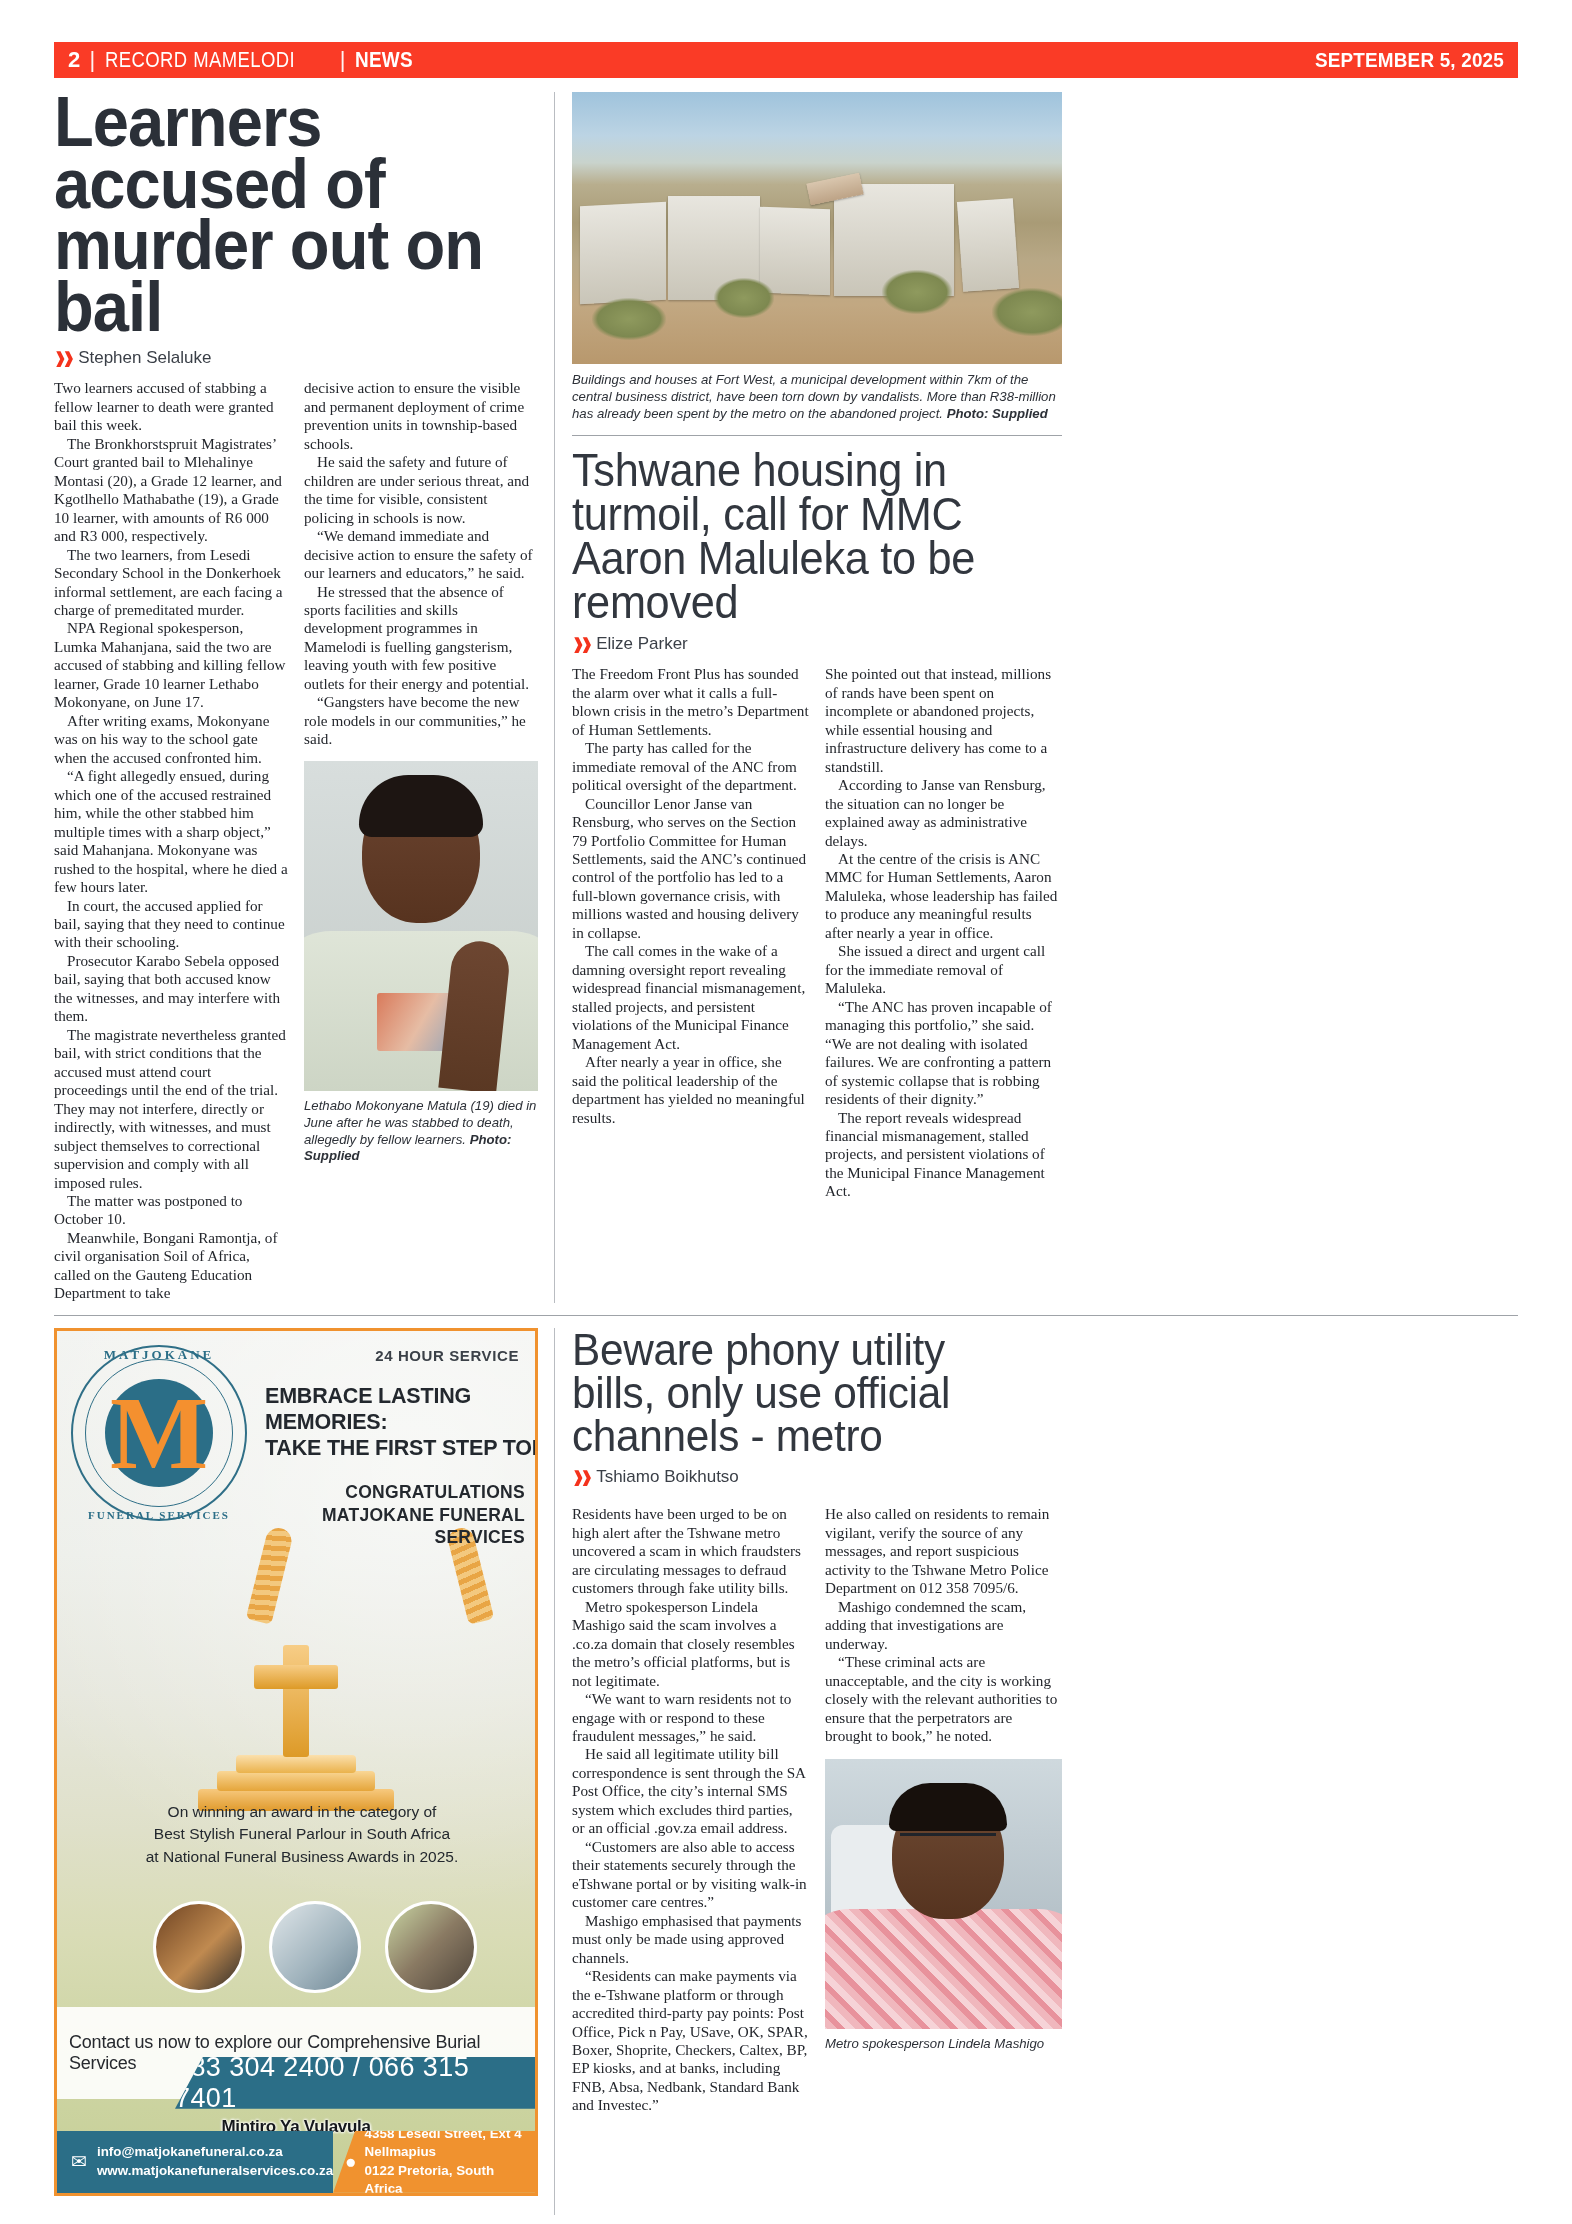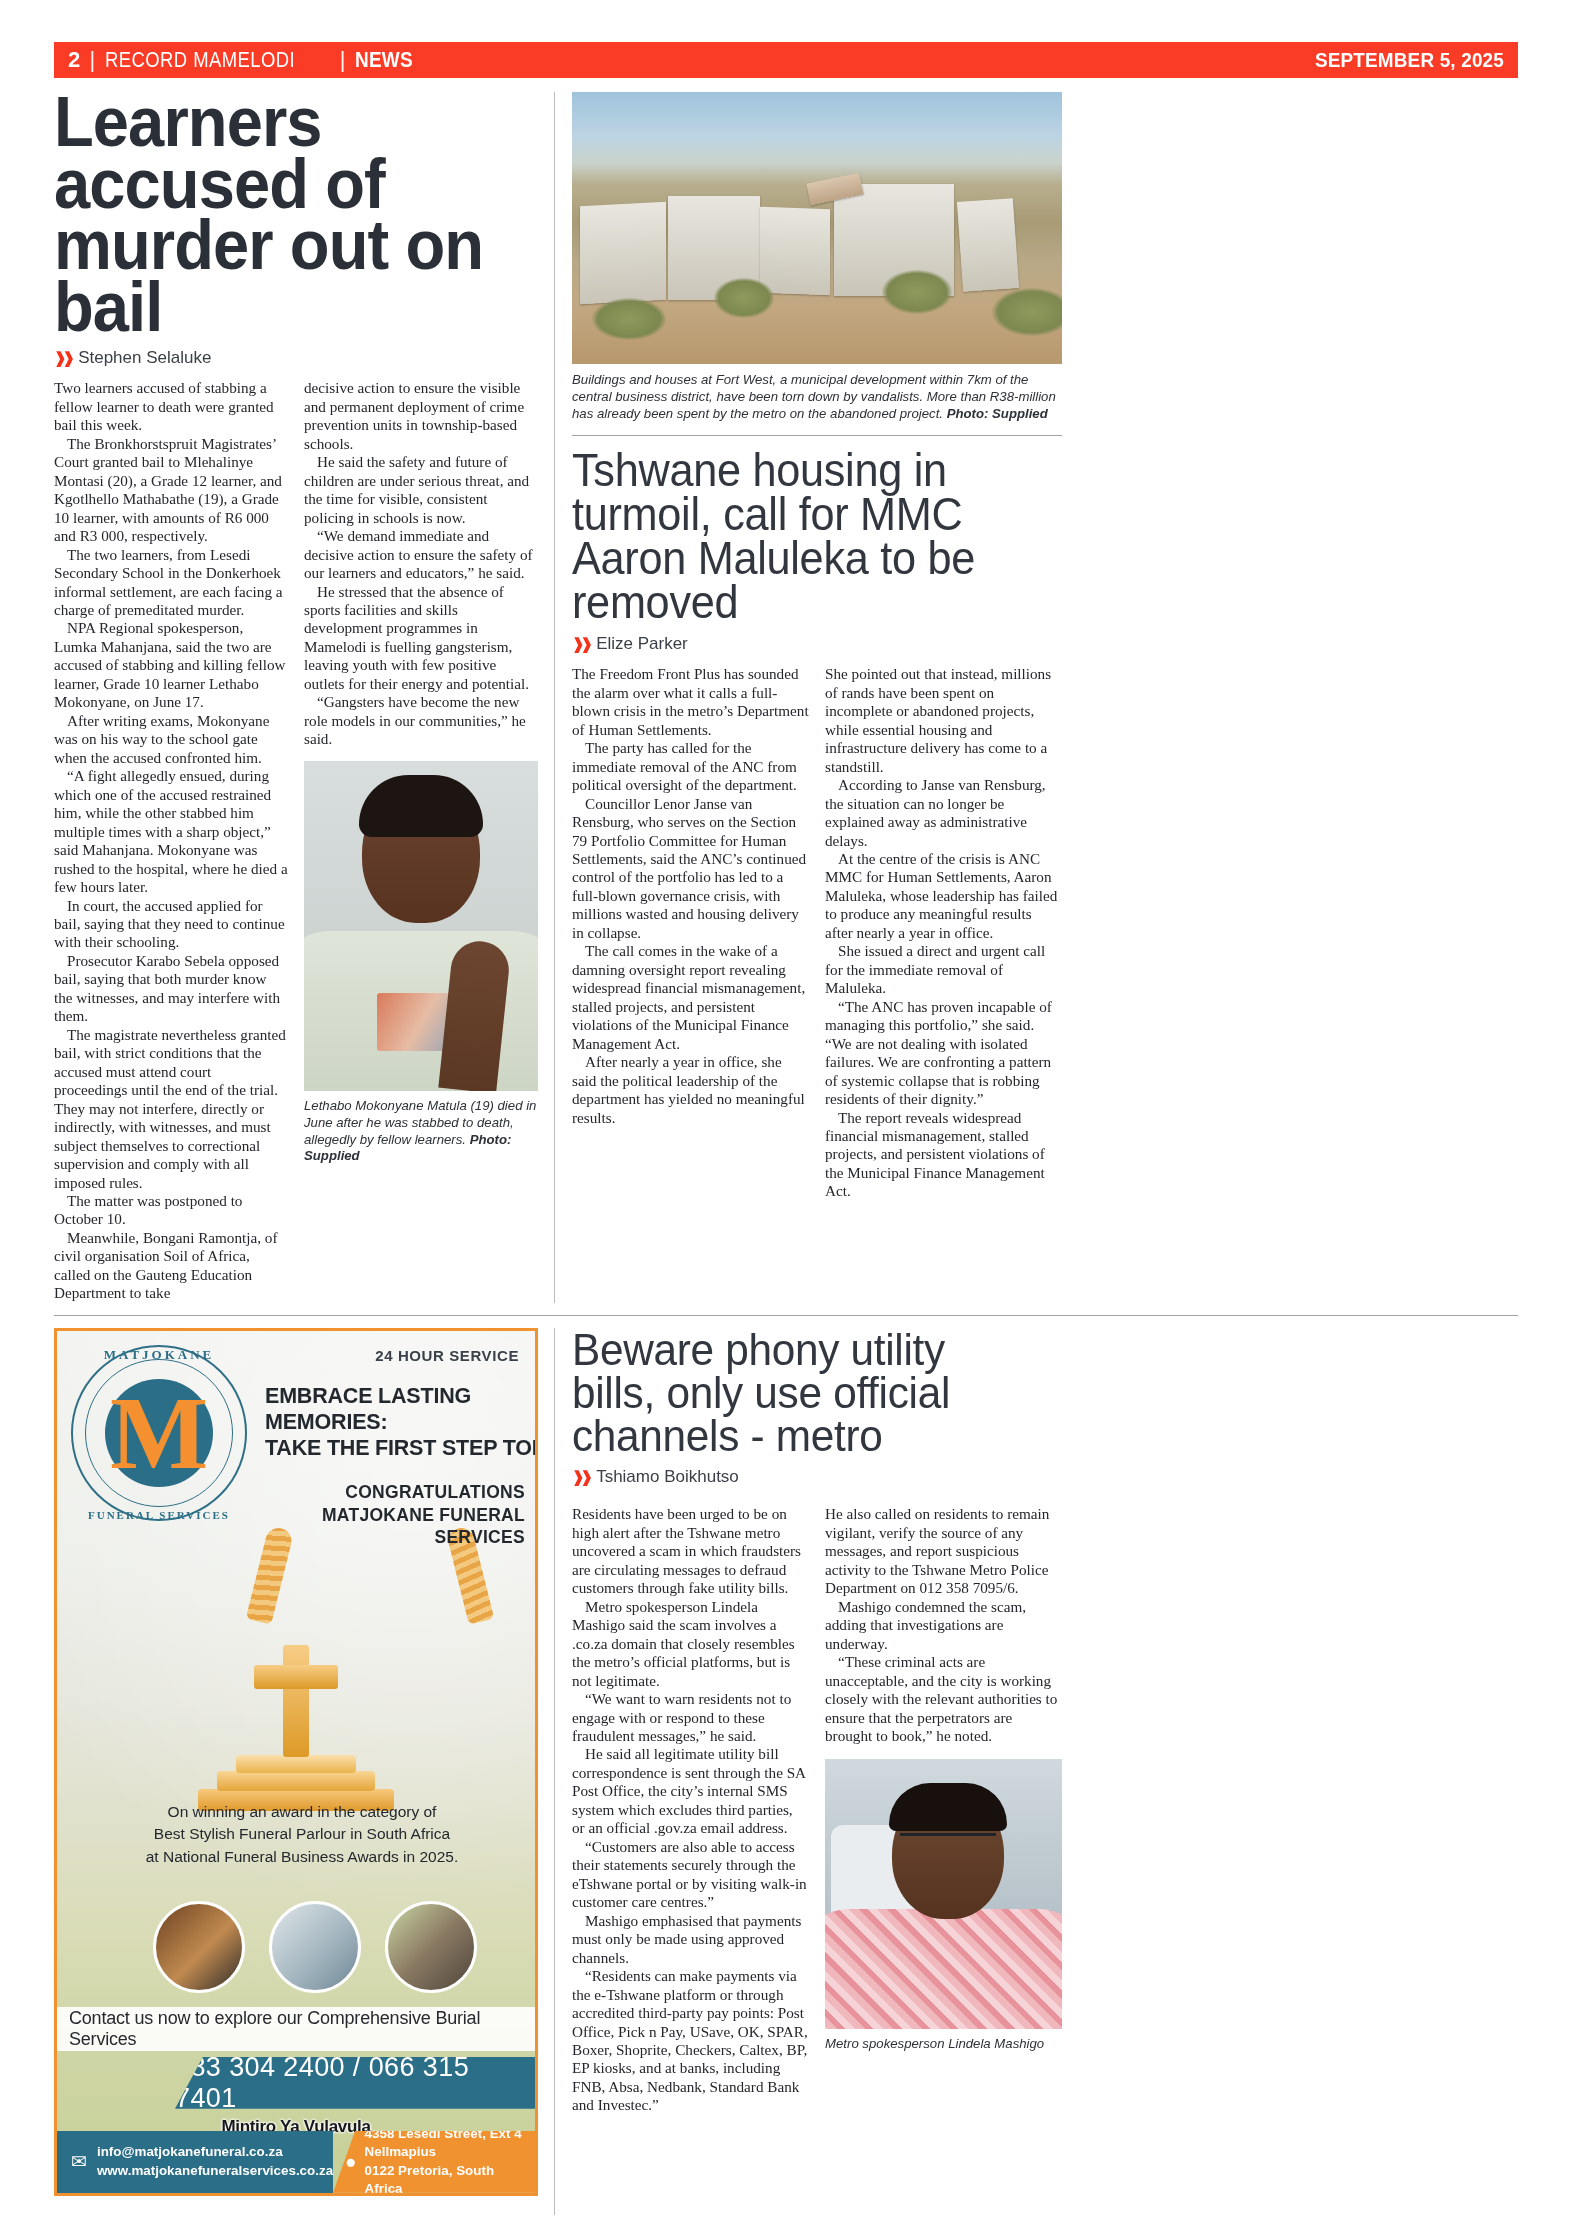--- a/index.html
+++ b/index.html
@@ -121,21 +121,21 @@
   .cross-h { position:absolute; left:50%; transform:translateX(-50%); bottom:122px; width:84px; height:24px;
              background:linear-gradient(#f7cd86,#dd9a27); border-radius:3px;}
   .ad-award { position:absolute; left:52px; right:40px; top:470px; text-align:center; font-size:15.5px;
               color:#23282e; line-height:1.45; }
   .circ-row { position:absolute; left:96px; right:58px; top:570px; display:flex; justify-content:space-between; }
   .circ { width:92px; height:92px; border-radius:50%; border:3px solid #fff; overflow:hidden; }
   .c1 { background:linear-gradient(135deg,#6e4322,#c08a50 55%,#2d2b29); }
   .c2 { background:linear-gradient(135deg,#dfe6e9,#9fb2bc 60%,#6e8795); }
   .c3 { background:linear-gradient(135deg,#c9d5a3,#8a7a63 50%,#4e443a); }
   .ad-contact-line { position:absolute; left:0; right:0; top:676px; background:rgba(255,255,255,.9);
-              padding:1px 12px; font-size:18px; color:#26292e; letter-spacing:-.2px; }
+              padding:25px 12px; font-size:18px; color:#26292e; letter-spacing:-.2px; }
   .ad-phone-band { position:absolute; left:118px; right:0; top:726px; height:52px; background:#2b6e87;
               clip-path:polygon(28px 0,100% 0,100% 100%,0 100%); display:flex; align-items:center;
               justify-content:center; color:#fff; font-size:27px; letter-spacing:.4px; }
   .ad-mintiro { position:absolute; left:0; right:0; top:786px; text-align:center; font-size:17px;
               font-weight:bold; color:#15181c; letter-spacing:-.3px;
               text-shadow:0 0 3px #fff,0 0 3px #fff,0 0 3px #fff; }
   .ad-foot { position:absolute; left:0; right:0; bottom:0; height:62px; display:flex; }
   .ad-foot-l { flex:1 1 auto; background:#2b6e87; color:#fff; display:flex; align-items:center; gap:10px; padding-left:14px; }
   .ad-foot-r { width:224px; background:#f0922f; color:#fff; display:flex; align-items:center; gap:8px;
                padding-left:12px; clip-path:polygon(22px 0,100% 0,100% 100%,0 100%); }
@@ -169,21 +169,21 @@
 
       <div class="cols2" style="margin-top:0">
         <div class="body-col">
           <p class="first">Two learners accused of stabbing a fellow learner to death were granted bail this week.</p>
           <p>The Bronkhorstspruit Magistrates’ Court granted bail to Mlehalinye Montasi (20), a Grade 12 learner, and Kgotlhello Mathabathe (19), a Grade 10 learner, with amounts of R6 000 and R3 000, respectively.</p>
           <p>The two learners, from Lesedi Secondary School in the Donkerhoek informal settlement, are each facing a charge of premeditated murder.</p>
           <p>NPA Regional spokesperson, Lumka Mahanjana, said the two are accused of stabbing and killing fellow learner, Grade 10 learner Lethabo Mokonyane, on June 17.</p>
           <p>After writing exams, Mokonyane was on his way to the school gate when the accused confronted him.</p>
           <p>“A fight allegedly ensued, during which one of the accused restrained him, while the other stabbed him multiple times with a sharp object,” said Mahanjana. Mokonyane was rushed to the hospital, where he died a few hours later.</p>
           <p>In court, the accused applied for bail, saying that they need to continue with their schooling.</p>
-          <p>Prosecutor Karabo Sebela opposed bail, saying that both murder know the witnesses, and may interfere with them.</p>
+          <p>Prosecutor Karabo Sebela opposed bail, saying that both accused know the witnesses, and may interfere with them.</p>
           <p>The magistrate nevertheless granted bail, with strict conditions that the accused must attend court proceedings until the end of the trial. They may not interfere, directly or indirectly, with witnesses, and must subject themselves to correctional supervision and comply with all imposed rules.</p>
           <p>The matter was postponed to October 10.</p>
           <p>Meanwhile, Bongani Ramontja, of civil organisation Soil of Africa, called on the Gauteng Education Department to take</p>
         </div>
         <div>
           <div class="body-col">
             <p class="first">decisive action to ensure the visible and permanent deployment of crime prevention units in township-based schools.</p>
             <p>He said the safety and future of children are under serious threat, and the time for visible, consistent policing in schools is now.</p>
             <p>“We demand immediate and decisive action to ensure the safety of our learners and educators,” he said.</p>
             <p>He stressed that the absence of sports facilities and skills development programmes in Mamelodi is fuelling gangsterism, leaving youth with few positive outlets for their energy and potential.</p>

